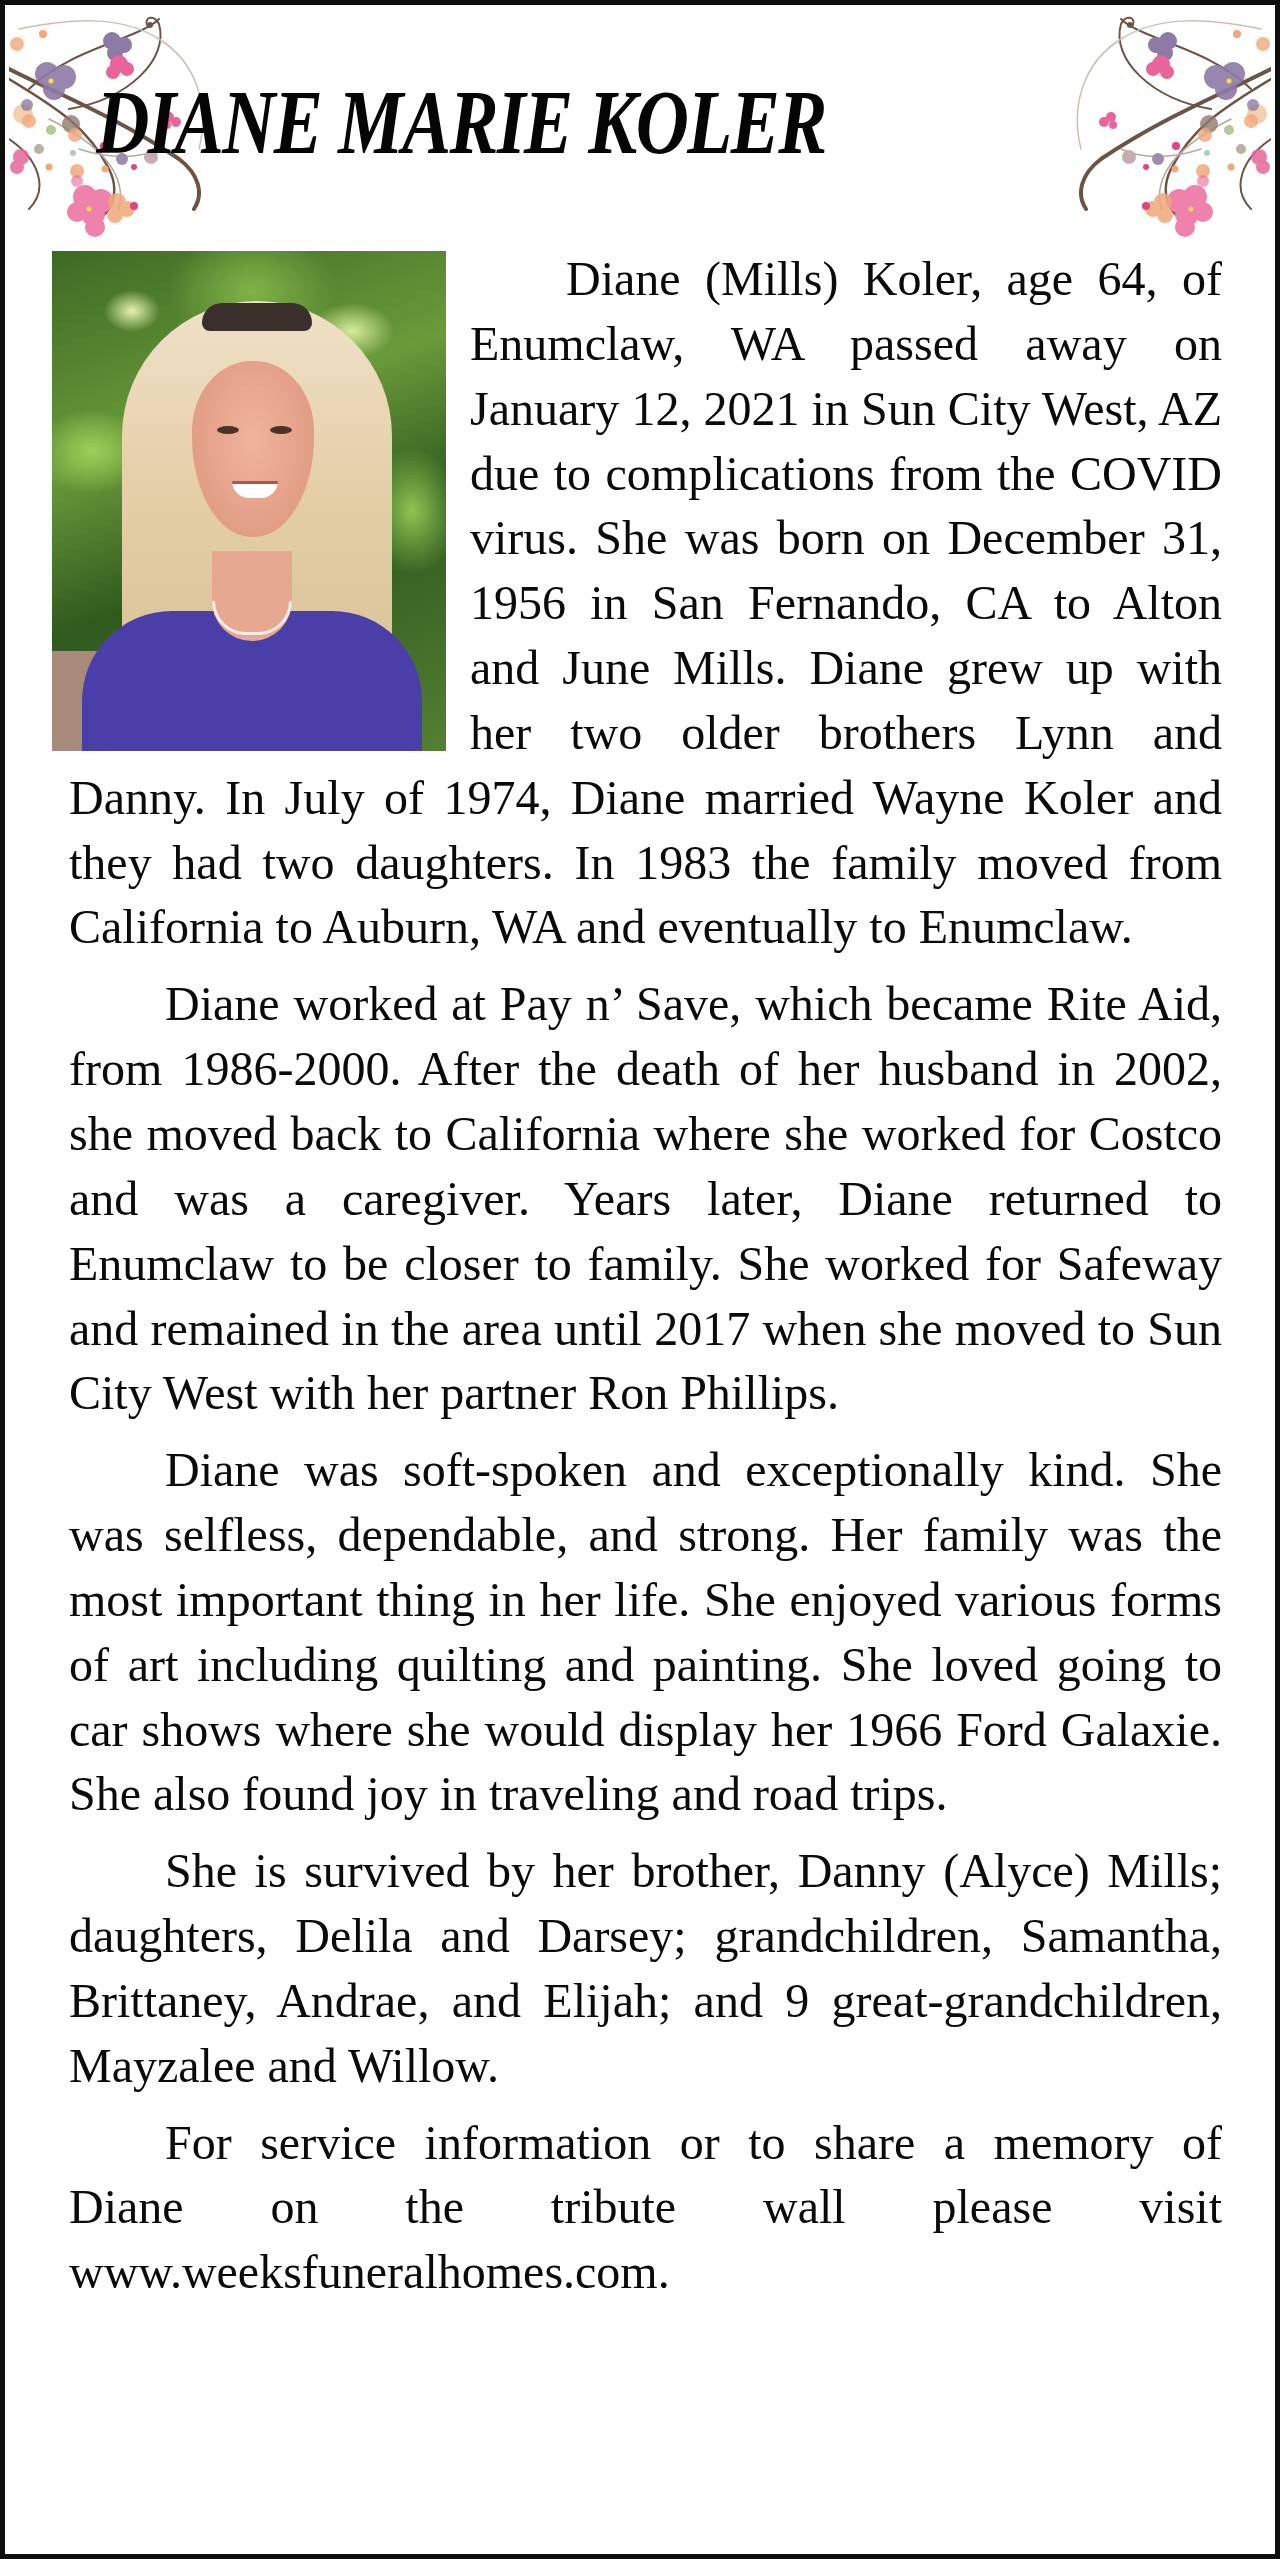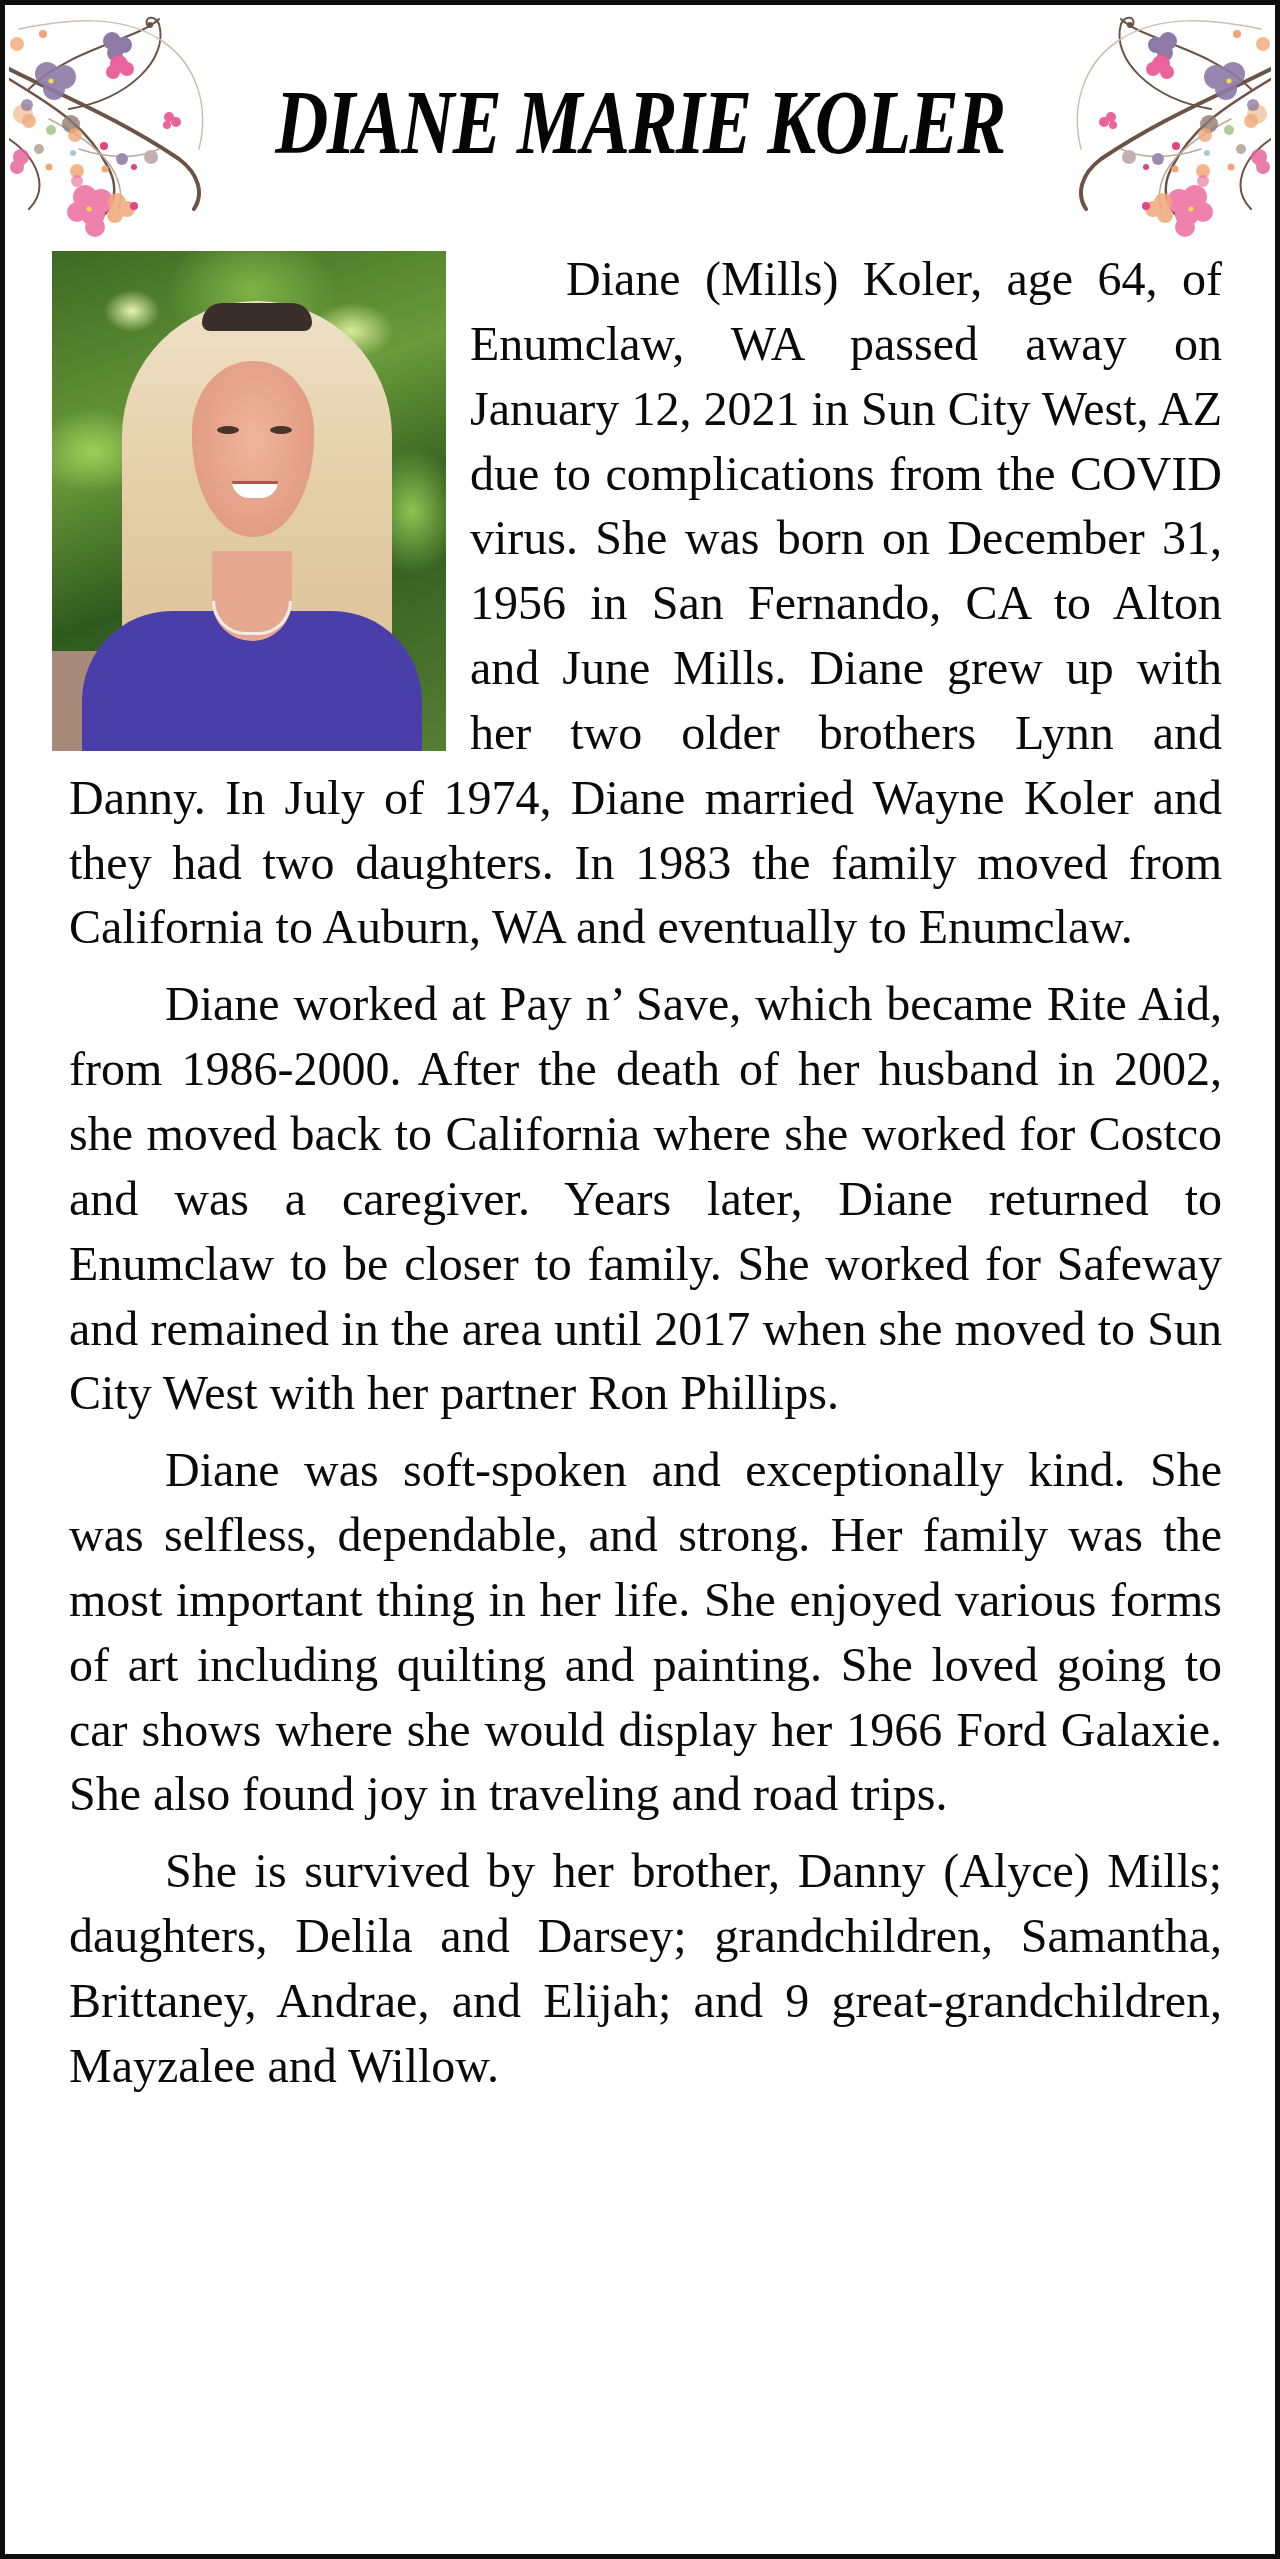--- a/index.html
+++ b/index.html
@@ -5,21 +5,21 @@
   html, body { margin:0; padding:0; background:#ffffff; }
   body { width:1280px; height:2559px; position:relative; overflow:hidden; }
   .frame {
     position:absolute; left:0; top:0; width:1280px; height:2559px;
     box-sizing:border-box; border:5px solid #0d0d0d; background:#fff;
   }
   .corner { position:absolute; top:4px; width:215px; height:235px; }
   .corner.left { left:4px; }
   .corner.right { right:4px; transform:scaleX(-1); }
   .title {
-    position:absolute; left:0; right:0; top:62px; text-align:center;
+    position:absolute; left:0; right:0; top:62px; text-align:left;
     font-family:"Liberation Serif", serif; font-style:italic;
     font-size:92px; line-height:110px; color:#050505;
     letter-spacing:-2px;
   }
   .title span { display:inline-block; transform:scaleX(0.8); transform-origin:center; }
   .body-text {
     position:absolute; left:52px; top:230px; width:1177px;
     font-family:"Liberation Serif", serif; font-size:48px; line-height:64.85px;
     color:#0a0a0a; text-align:justify;
   }
@@ -231,15 +231,16 @@
       <div class="face"></div>
       <div class="sunglasses"></div>
       <div class="eye" style="left:165px;"></div>
       <div class="eye" style="left:218px;"></div>
       <div class="mouth"></div>
     </div>
     <p class="indent">Diane (Mills) Koler, age 64, of Enumclaw, WA passed away on January 12, 2021 in Sun City West, AZ due to complications from the COVID virus. She was born on December 31, 1956 in San Fernando, CA to Alton and June Mills. Diane grew up with her two older brothers Lynn and Danny. In July of 1974, Diane married Wayne Koler and they had two daughters. In 1983 the family moved from California to Auburn, WA and eventually to Enumclaw.</p>
     <p class="indent">Diane worked at Pay n’ Save, which became Rite Aid, from 1986-2000. After the death of her husband in 2002, she moved back to California where she worked for Costco and was a caregiver. Years later, Diane returned to Enumclaw to be closer to family. She worked for Safeway and remained in the area until 2017 when she moved to Sun City West with her partner Ron Phillips.</p>
     <p class="indent">Diane was soft-spoken and exceptionally kind. She was selfless, dependable, and strong. Her family was the most important thing in her life. She enjoyed various forms of art including quilting and painting. She loved going to car shows where she would display her 1966 Ford Galaxie. She also found joy in traveling and road trips.</p>
     <p class="indent">She is survived by her brother, Danny (Alyce) Mills; daughters, Delila and Darsey; grandchildren, Samantha, Brittaney, Andrae, and Elijah; and 9 great-grandchildren, Mayzalee and Willow.</p>
+    <p class="indent spaced">For service information or to share a memory of Diane on the tribute wall please visit www.weeksfuneralhomes.com.</p>
   </div>
 
 </div>
 
 </body></html>

